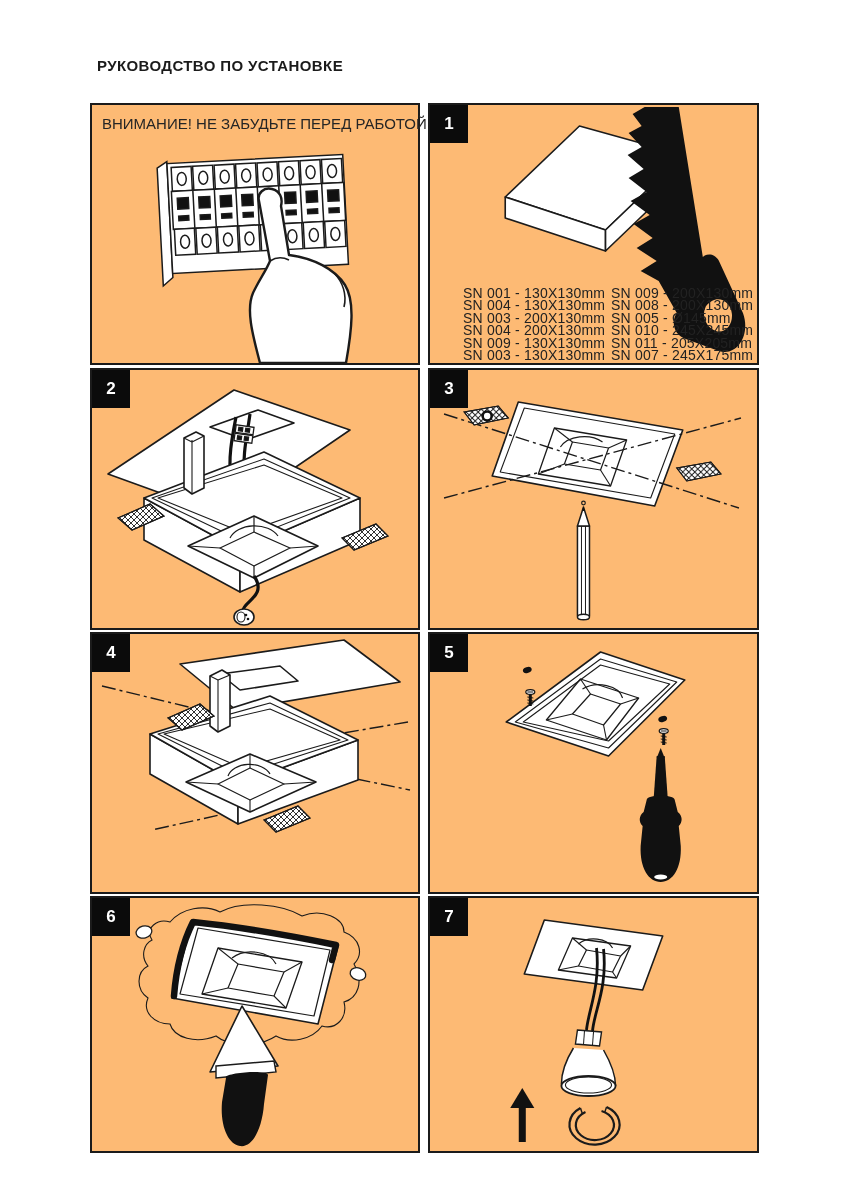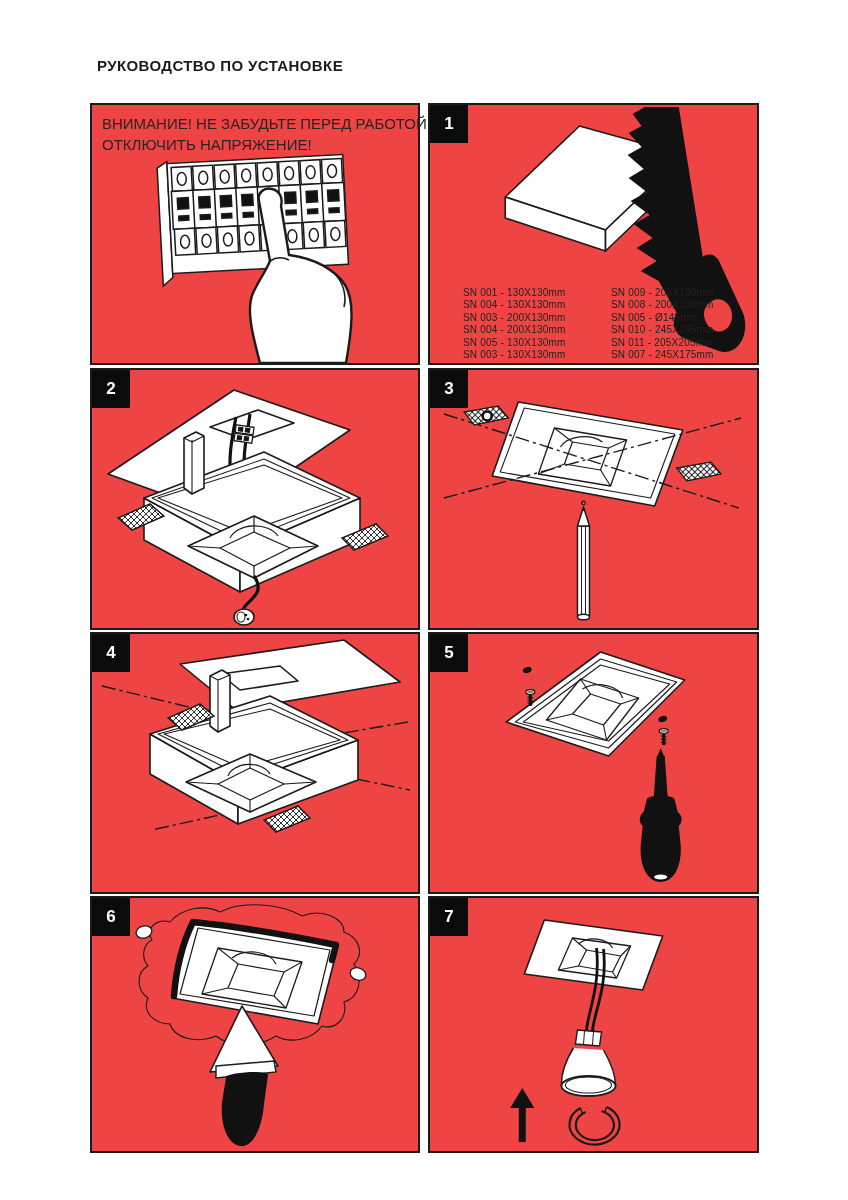--- a/index.html
+++ b/index.html
@@ -1,52 +1,51 @@
 <!DOCTYPE html>
 <html><head>
 <meta charset="utf-8">
 <style>
   html,body{margin:0;padding:0;background:#fff;}
   .page{position:relative;width:848px;height:1200px;background:#fff;overflow:hidden;
         font-family:"Liberation Sans", sans-serif;color:#1b1b1b;border-radius:24px;}
   .title{position:absolute;left:97px;top:57px;font-size:15px;font-weight:bold;
          letter-spacing:.4px;color:#1b1b1b;}
-  .panel{position:absolute;background:#ef4444;border:2px solid #1b1b1b;box-sizing:border-box;}
+  .panel{position:absolute;background:#fdba74;border:2px solid #1b1b1b;box-sizing:border-box;}
   .p-warning{left:90px;top:103px;width:330px;height:262px;}
   .p1{left:428px;top:103px;width:331px;height:262px;}
   .p2{left:90px;top:368px;width:330px;height:262px;}
   .p3{left:428px;top:368px;width:331px;height:262px;}
   .p4{left:90px;top:632px;width:330px;height:262px;}
   .p5{left:428px;top:632px;width:331px;height:262px;}
   .p6{left:90px;top:896px;width:330px;height:257px;}
   .p7{left:428px;top:896px;width:331px;height:257px;}
   .badge{position:absolute;left:0;top:0;width:38px;height:38px;background:#0b0b0b;
          color:#fff;font-size:17px;font-weight:bold;display:flex;align-items:center;
          justify-content:center;z-index:5;}
   .warn-text{position:absolute;left:10px;top:8px;width:312px;font-size:15px;
              line-height:21px;color:#252525;}
   .warn-text div{white-space:nowrap;}
   .ill{position:absolute;left:0;top:0;width:100%;height:100%;}
-  .models{position:absolute;top:182px;font-size:10px;line-height:12.4px;
+  .models{position:absolute;top:182px;font-size:14px;line-height:12.4px;
           letter-spacing:.2px;color:#222;}
   .models-left{left:33px;}
   .models-right{left:181px;}
   .models div{white-space:nowrap;}
 </style>
 </head>
 <body>
 
 <div class="page">
 
   <div class="title">РУКОВОДСТВО ПО УСТАНОВКЕ</div>
 
   <div class="panel p-warning">
     <div class="warn-text">
       <div>ВНИМАНИЕ! НЕ ЗАБУДЬТЕ ПЕРЕД РАБОТОЙ</div>
-      <div>ОТКЛЮЧИТЬ НАПРЯЖЕНИЕ!</div>
     </div>
     <svg class="ill" viewBox="0 0 326 258" preserveAspectRatio="none">
       <g transform="rotate(-3 165 115)" stroke="#1b1b1b" stroke-width="1.5" fill="#fff">
         <polygon points="68,58 78,52 78,168 68,176"></polygon>
         <rect x="78" y="54" width="176" height="110"></rect>
 
         <g>
           <g transform="translate(0,0)">
             <rect x="82" y="58" width="20" height="24"></rect>
               <ellipse cx="92" cy="70" rx="4.5" ry="6.5"></ellipse>
@@ -146,21 +145,21 @@
         L210,166 L226,156 L206,143 L222,133 L203,119 L219,110 L200,96 L216,87
         L198,73 L213,64 L197,50 L211,42 L198,28 L211,21 L202,9 L214,2 Z
         M281,196 C290,191 300,198 301,209 C302,220 294,229 285,226
         C276,223 271,212 274,204 C275,200 278,198 281,196 Z"></path>
     </svg>
     <div class="models models-left">
       <div>SN 001 - 130X130mm</div>
       <div>SN 004 - 130X130mm</div>
       <div>SN 003 - 200X130mm</div>
       <div>SN 004 - 200X130mm</div>
-      <div>SN 005 - 130X130mm</div>
+      <div>SN 009 - 130X130mm</div>
       <div>SN 003 - 130X130mm</div>
     </div>
     <div class="models models-right">
       <div>SN 009 - 200X130mm</div>
       <div>SN 008 - 200X130mm</div>
       <div>SN 005 - Ø145mm</div>
       <div>SN 010 - 245X245mm</div>
       <div>SN 011 - 205X205mm</div>
       <div>SN 007 - 245X175mm</div>
     </div>

